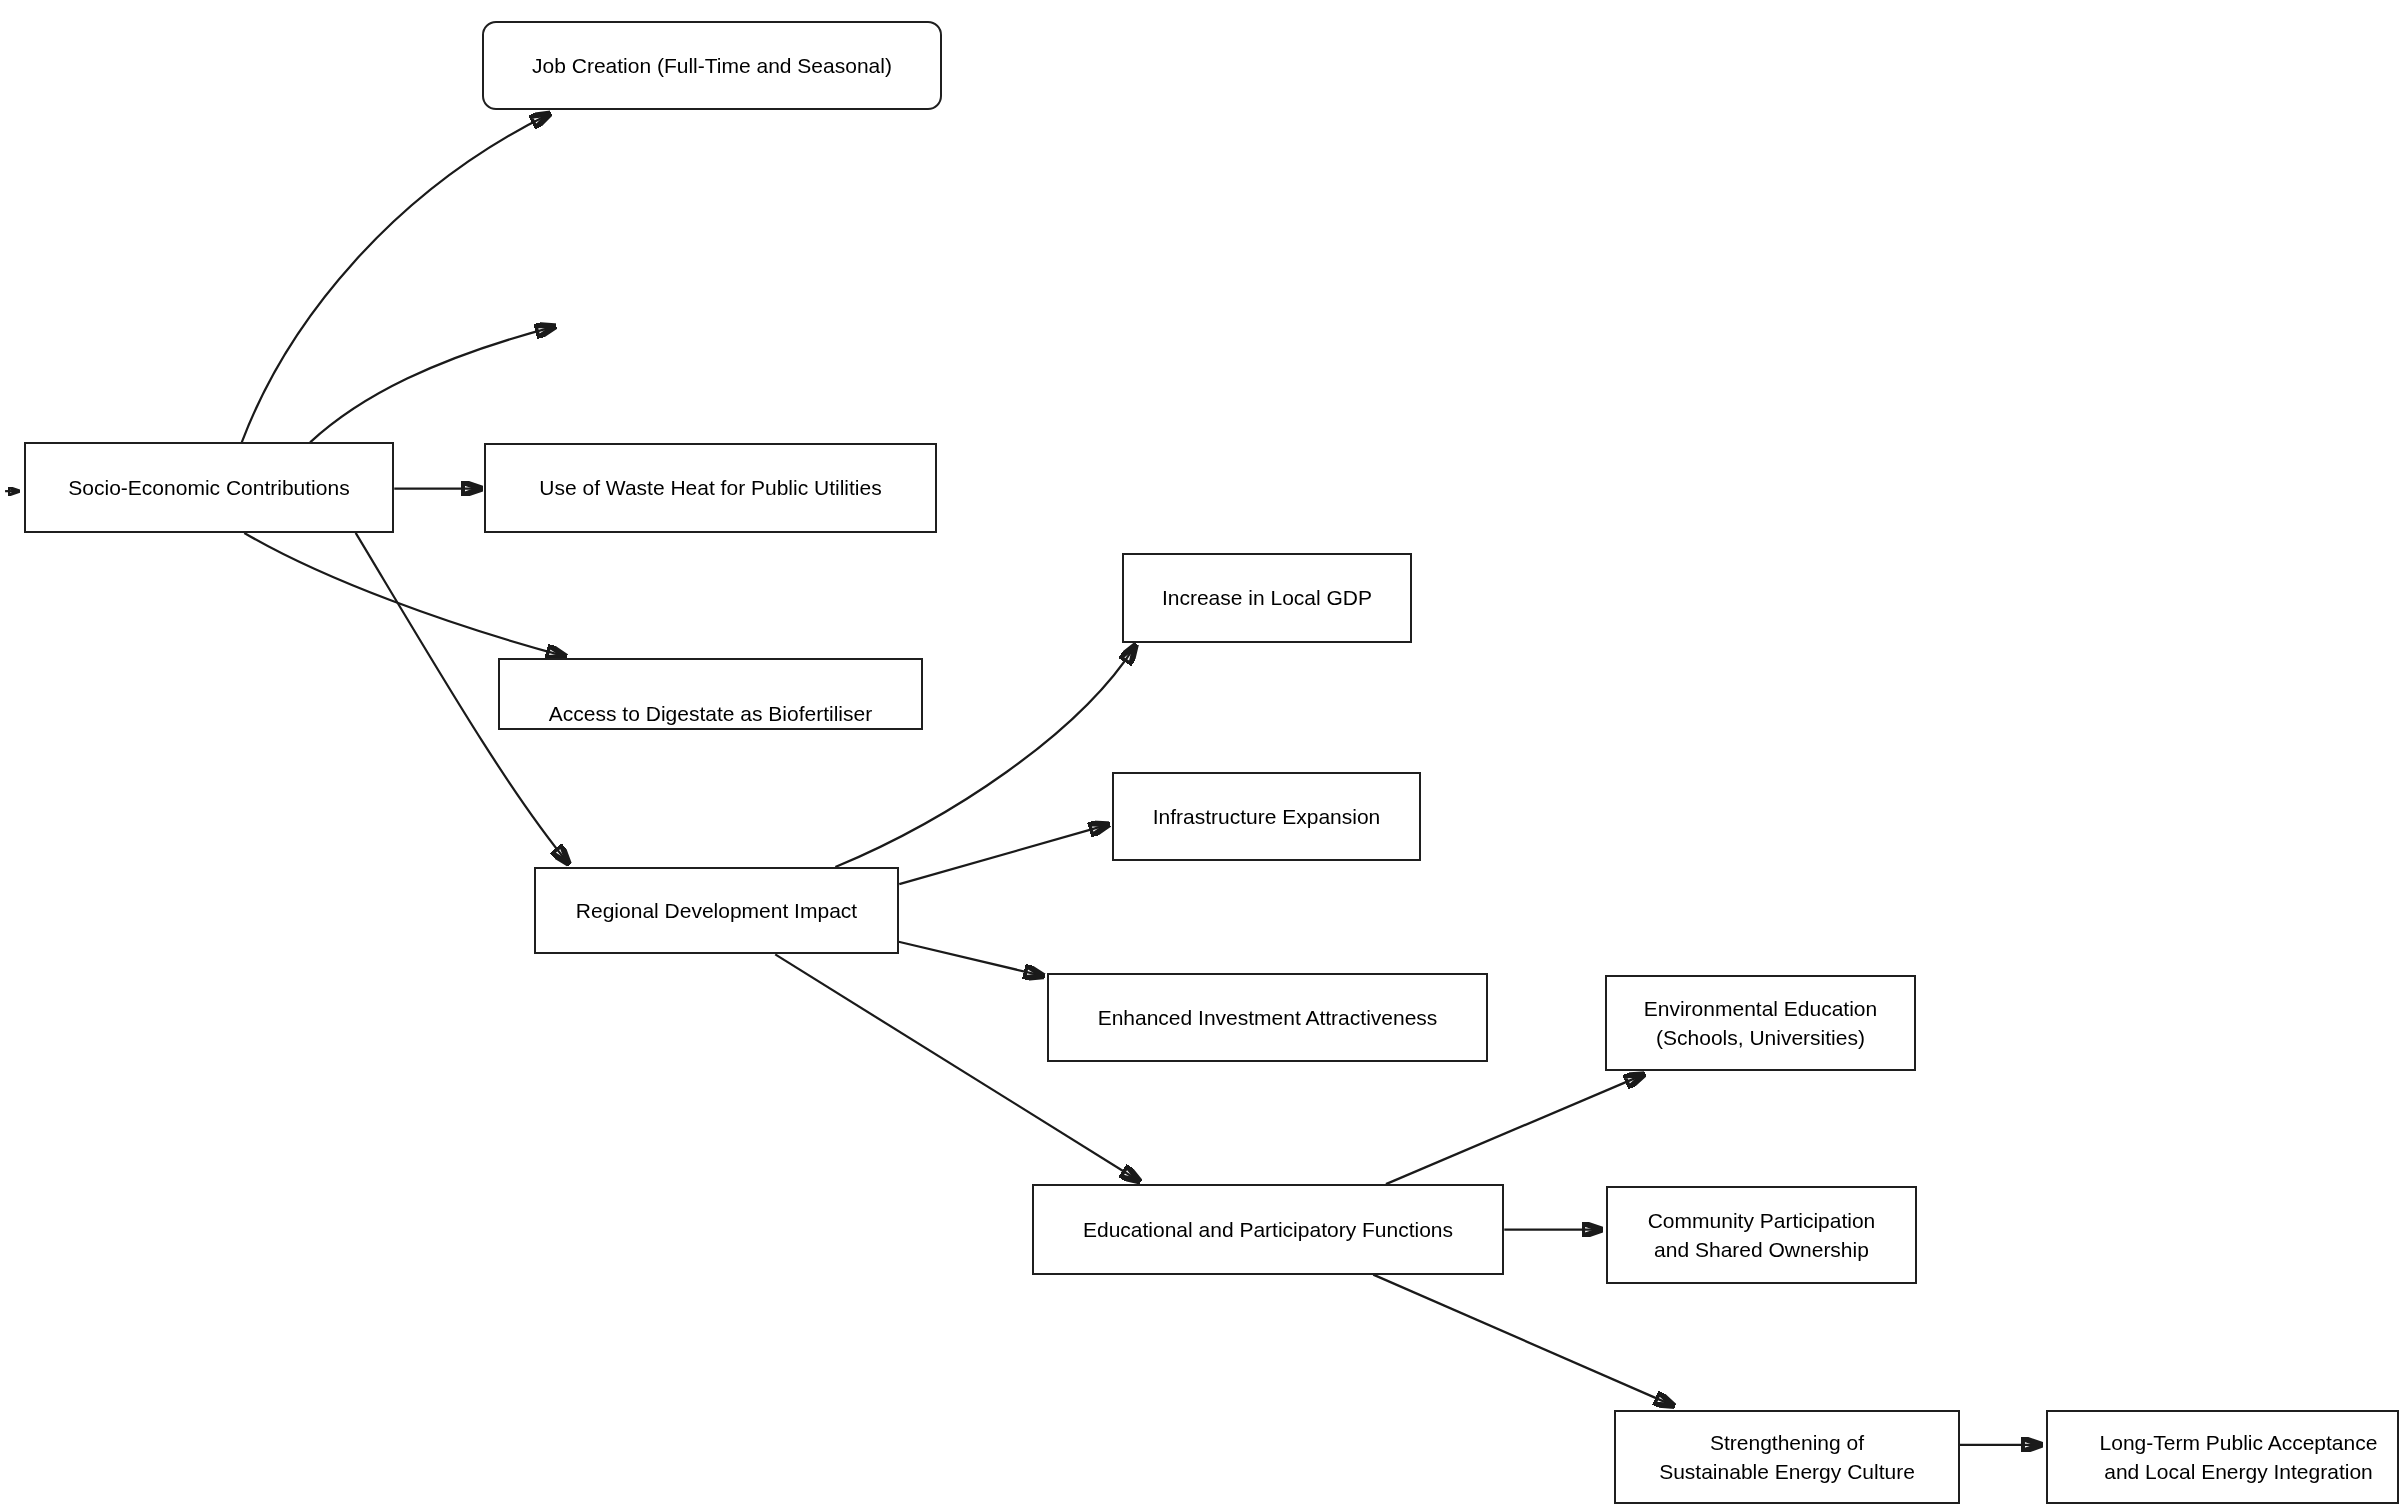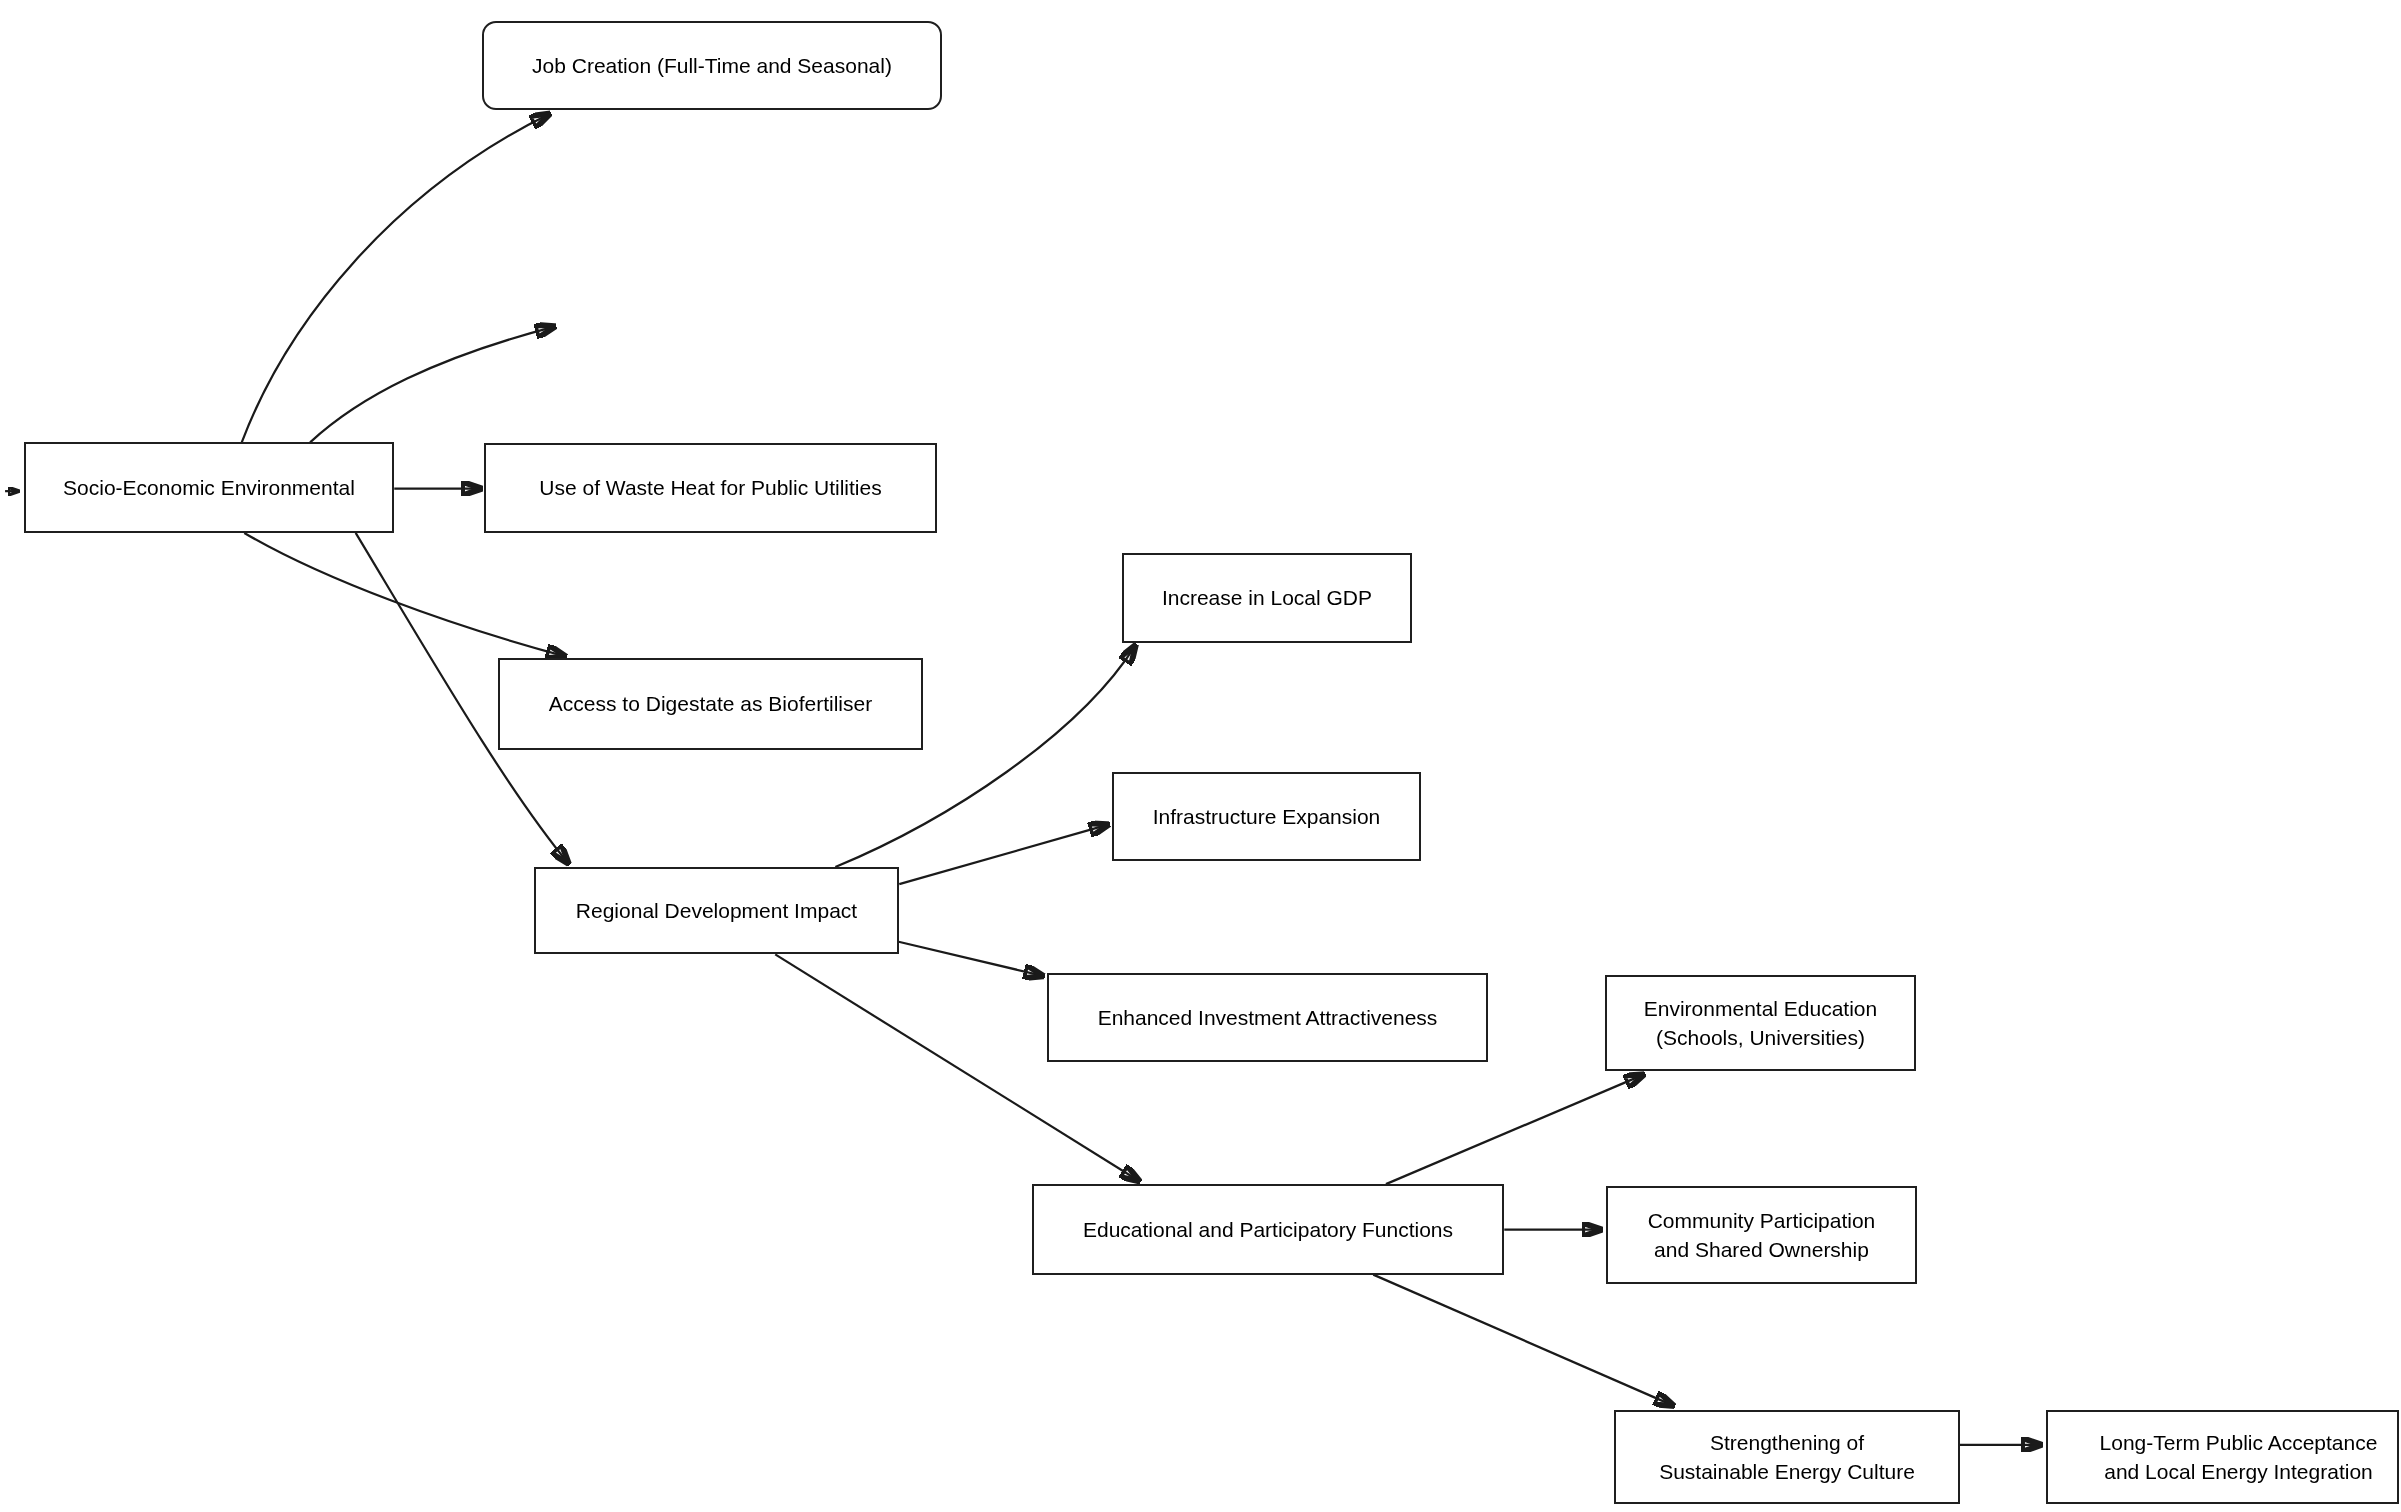--- a/index.html
+++ b/index.html
@@ -66,33 +66,33 @@
     <path d="M 1421,1397 L 1751,1303" marker-end="url(#arrow)"></path>
     <path d="M 1420,1488 L 1648,1542" marker-end="url(#arrow)"></path>
     <path d="M 1225,1508 L 1800,1866" marker-end="url(#arrow)"></path>
     <path d="M 2190,1871 L 2597,1698" marker-end="url(#arrow)"></path>
     <path d="M 2377,1943 L 2530,1943" marker-end="url(#arrow)"></path>
     <path d="M 2170,2014 L 2644,2221" marker-end="url(#arrow)"></path>
     <path d="M 3097,2283 L 3225,2283" marker-end="url(#arrow)"></path>
   </svg>
 
   <div class="node" style="left:24px; top:442px; width:370px; height:91px;">
-    <span>Socio-Economic Environmental</span>
+    <span>Socio-Economic Contributions</span>
   </div>
 
   <div class="node" style="left:482px; top:21px; width:460px; height:89px;border-radius:14px;">
     <span>Job Creation (Full-Time and Seasonal)</span>
   </div>
 
 
   <div class="node" style="left:484px; top:443px; width:453px; height:90px;">
     <span>Use of Waste Heat for Public Utilities</span>
   </div>
 
-  <div class="node" style="left:498px; top:658px; width:425px; height:92px;">
+  <div class="node" style="left:498px; top:658px; width:425px; height:72px;align-items:flex-end;">
     <span>Access to Digestate as Biofertiliser</span>
   </div>
 
   <div class="node" style="left:534px; top:867px; width:365px; height:87px;">
     <span>Regional Development Impact</span>
   </div>
 
   <div class="node" style="left:1122px; top:553px; width:290px; height:90px;">
     <span>Increase in Local GDP</span>
   </div>

